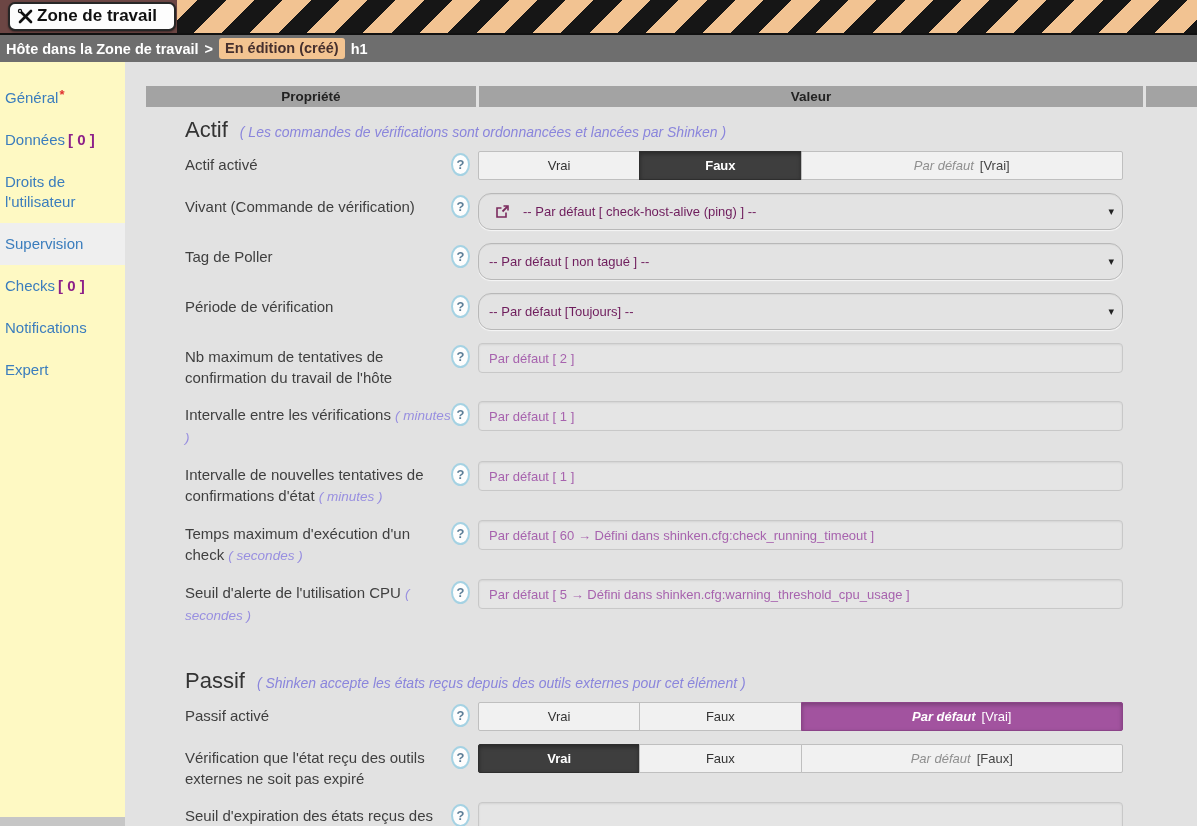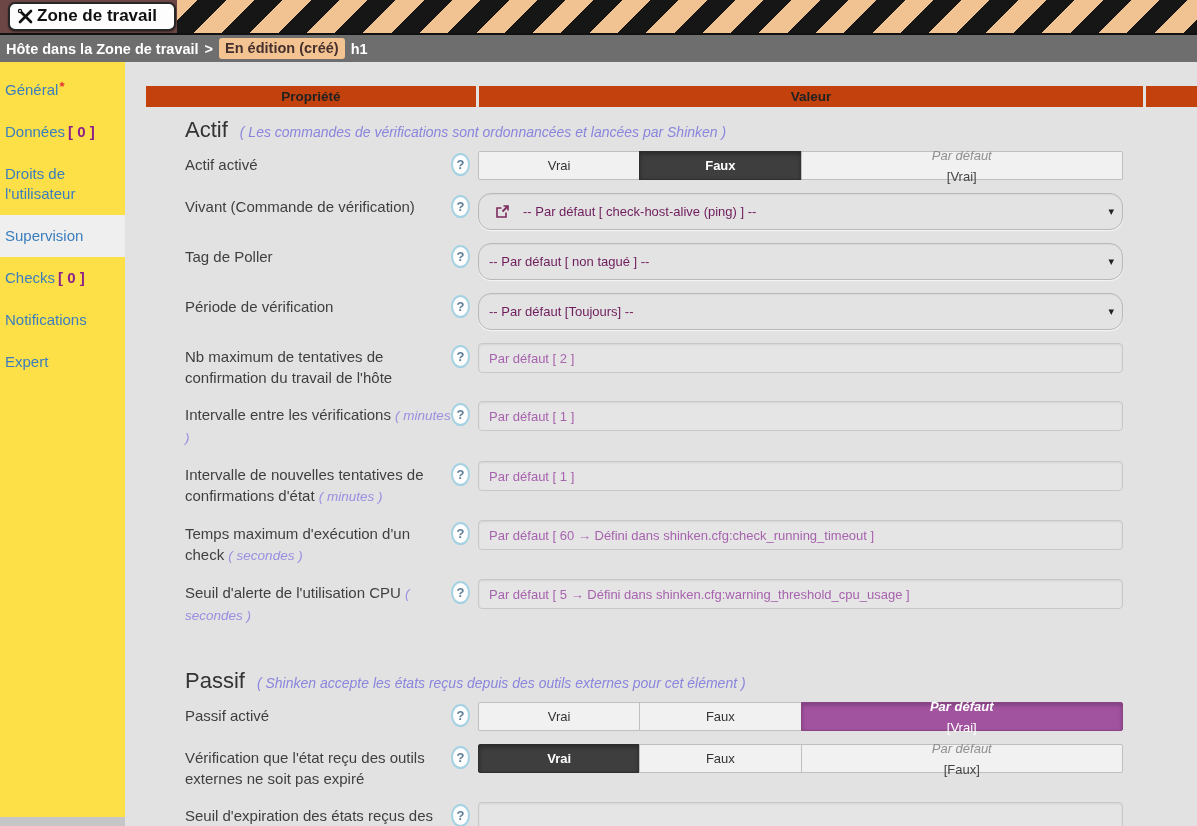--- a/index.html
+++ b/index.html
@@ -62,22 +62,22 @@
     padding: 2px 6px 3px;
     font-weight: 600;
   }
   .crumb-item { font-weight: 700; }
 
   
   .layout { display: flex; height: 764px; }
 
   .sidebar {
     width: 125px;
-    background: #fde047;
-    padding-top: 4px;
+    background: #fef9c3;
+    padding-top: 12px;
     flex: none;
     position: relative;
   }
   .side-item {
     padding: 11px 4px 11px 5px;
     font-size: 15px;
     line-height: 20px;
     color: #3b7dbd;
     cursor: pointer;
   }
@@ -87,21 +87,21 @@
   .sidebar-strip {
     position: absolute; bottom: 0; left: 0; width: 100%; height: 9px;
     background: #c6c6c6;
   }
 
   .main { flex: 1; padding-top: 24px; }
 
   
   .cols-header { display: flex; height: 21px; margin-left: 21px; gap: 3px; }
   .col-cell {
-    background: #c2410c;
+    background: #a3a3a3;
     display: flex; align-items: center; justify-content: center;
     font-size: 13.5px; font-weight: 700; color: #222;
   }
   .col-prop { width: 330px; }
   .col-val { width: 664px; }
   .col-rest { flex: 1; }
 
   
   .section-title {
     margin: 8px 0 0 60px;
@@ -156,21 +156,21 @@
     border: 1px solid #bfbfbf;
     margin-left: -1px;
     font-family: inherit;
     font-size: 13px;
     color: #333;
     cursor: pointer;
     display: flex; align-items: center; justify-content: center;
     gap: 6px;
   }
   .seg:first-child { margin-left: 0; border-radius: 2px 0 0 2px; }
-  .seg:last-child { border-radius: 0 2px 2px 0; flex-direction: column; }
+  .seg:last-child { border-radius: 0 2px 2px 0; }
   .seg.wide { flex: 2; }
   .seg em { font-style: italic; color: #8f8f8f; }
   .seg .bracket { color: #444; }
   .seg.sel-dark {
     background: #3e3e3e; border-color: #2e2e2e; color: #fff; font-weight: 700;
     box-shadow: inset 0 2px 4px rgba(0,0,0,.35);
   }
   .seg.sel-purple {
     background: #a2539f; border-color: #8c4489;
     box-shadow: inset 0 2px 4px rgba(0,0,0,.25);

